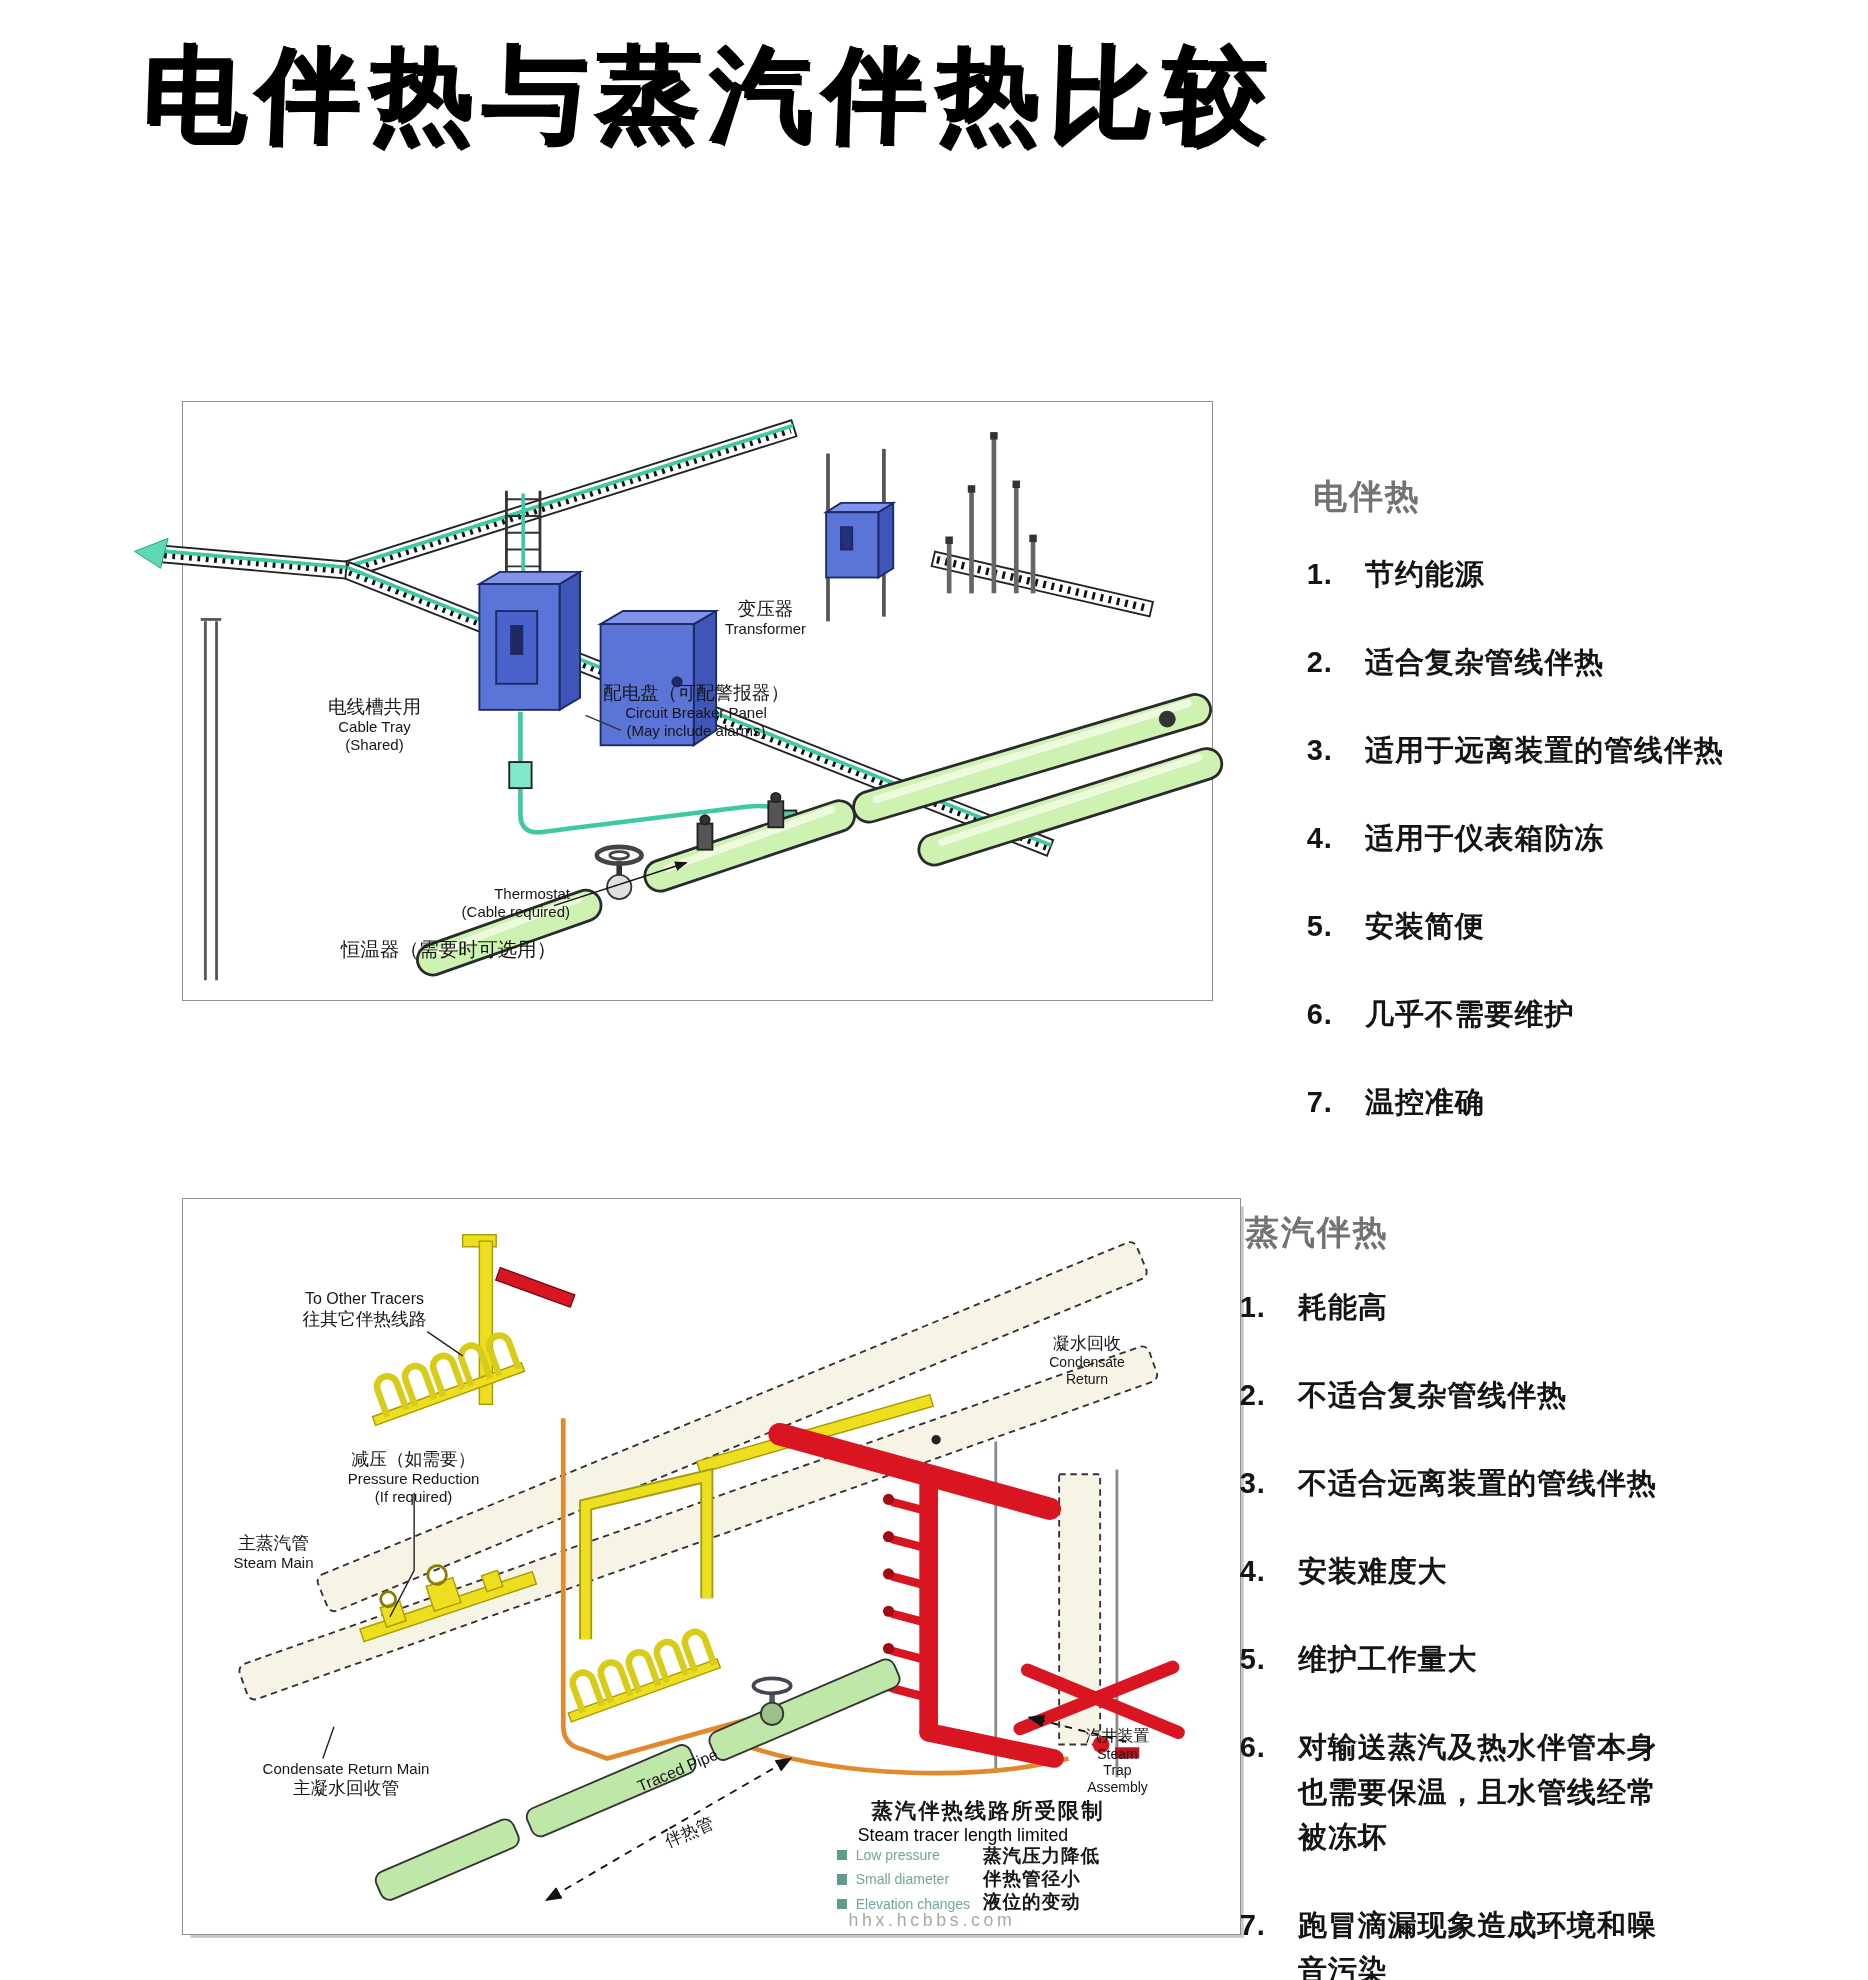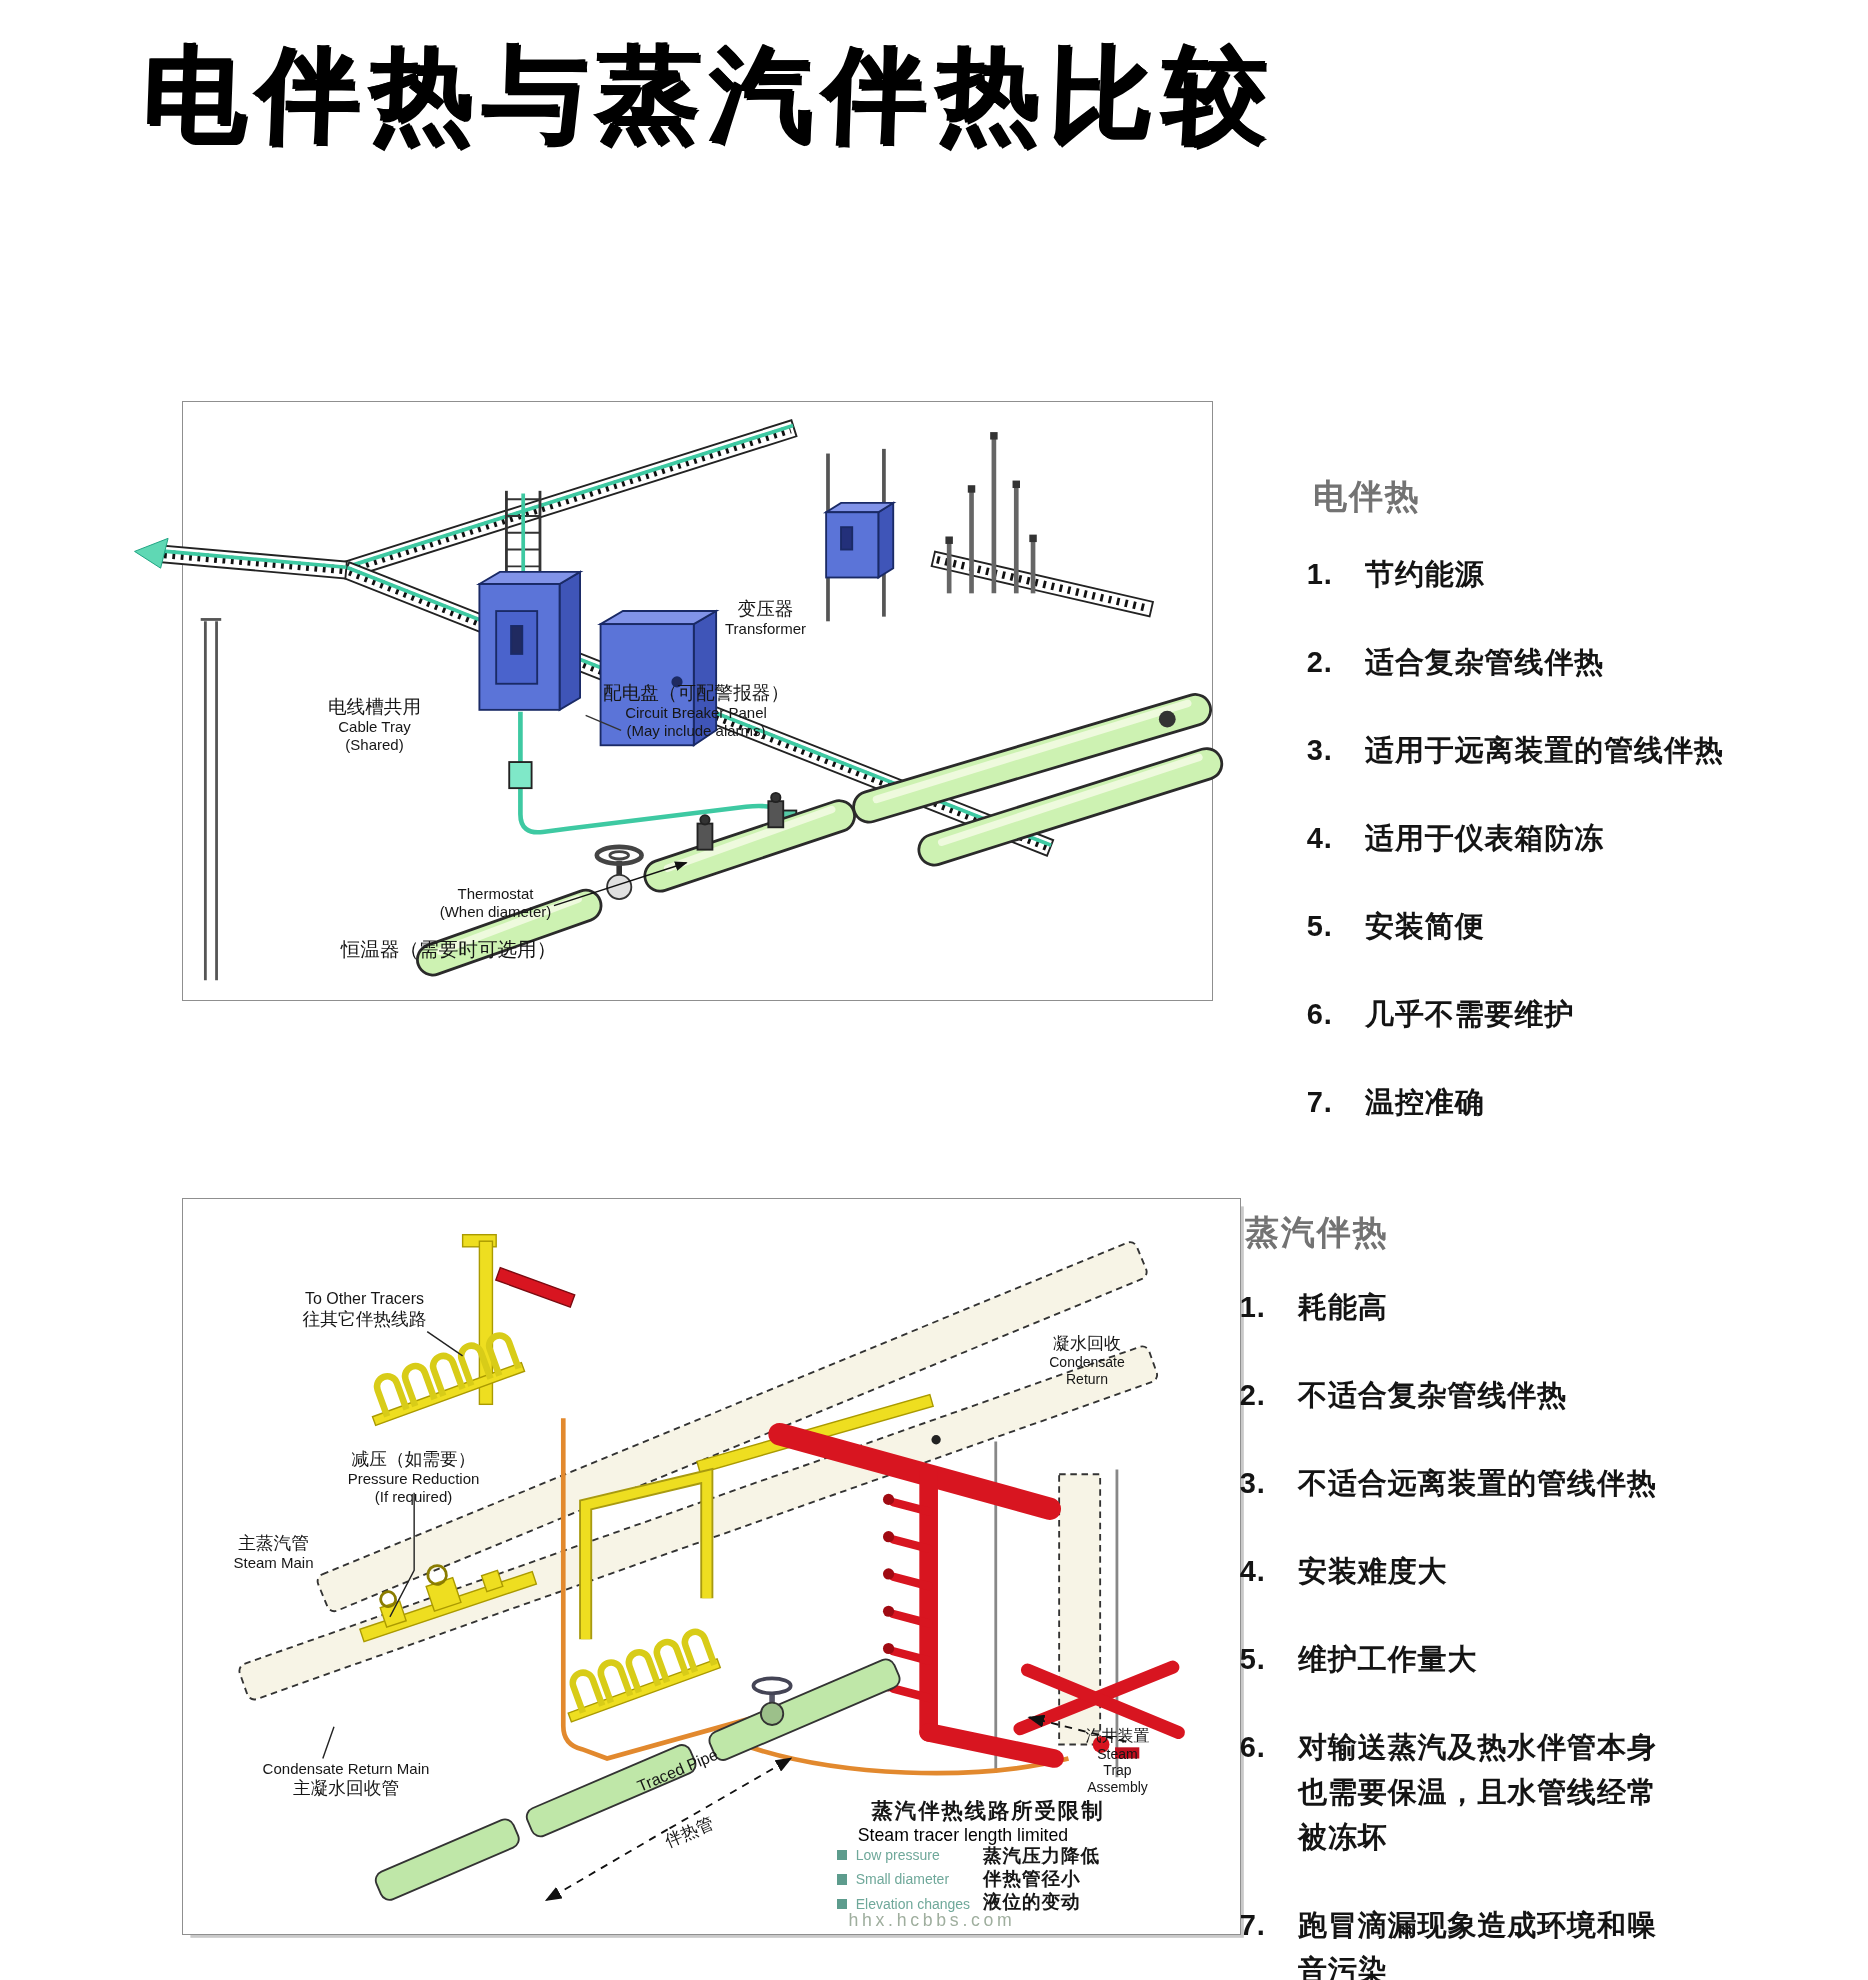--- a/index.html
+++ b/index.html
@@ -186,23 +186,23 @@
     <div class="lbl" style="left:406px;top:280px;width:214px;">
       <div class="zh">配电盘（可配警报器）</div>
       <div class="en">Circuit Breaker Panel</div>
       <div class="en">(May include alarms)</div>
     </div>
     <div class="lbl" style="left:126px;top:294px;width:131px;">
       <div class="zh">电线槽共用</div>
       <div class="en">Cable Tray</div>
       <div class="en">(Shared)</div>
     </div>
-    <div class="lbl" style="left:238px;top:483px;width:149px;">
+    <div class="lbl" style="left:238px;top:483px;width:149px;text-align:right;">
       <div class="en">Thermostat</div>
-      <div class="en">(When diameter)</div>
+      <div class="en">(Cable required)</div>
     </div>
     <div class="lbl" style="left:149px;top:536px;width:233px;">
       <div class="zh" style="font-size:19.6px;">恒温器（需要时可选用）</div>
     </div>
   </div>
 
   <div class="list-head" style="left:1313px;top:474px;">电伴热</div>
   <ol class="points" style="left:1303px;top:552px;">
       <li>节约能源</li>
       <li>适合复杂管线伴热</li>

